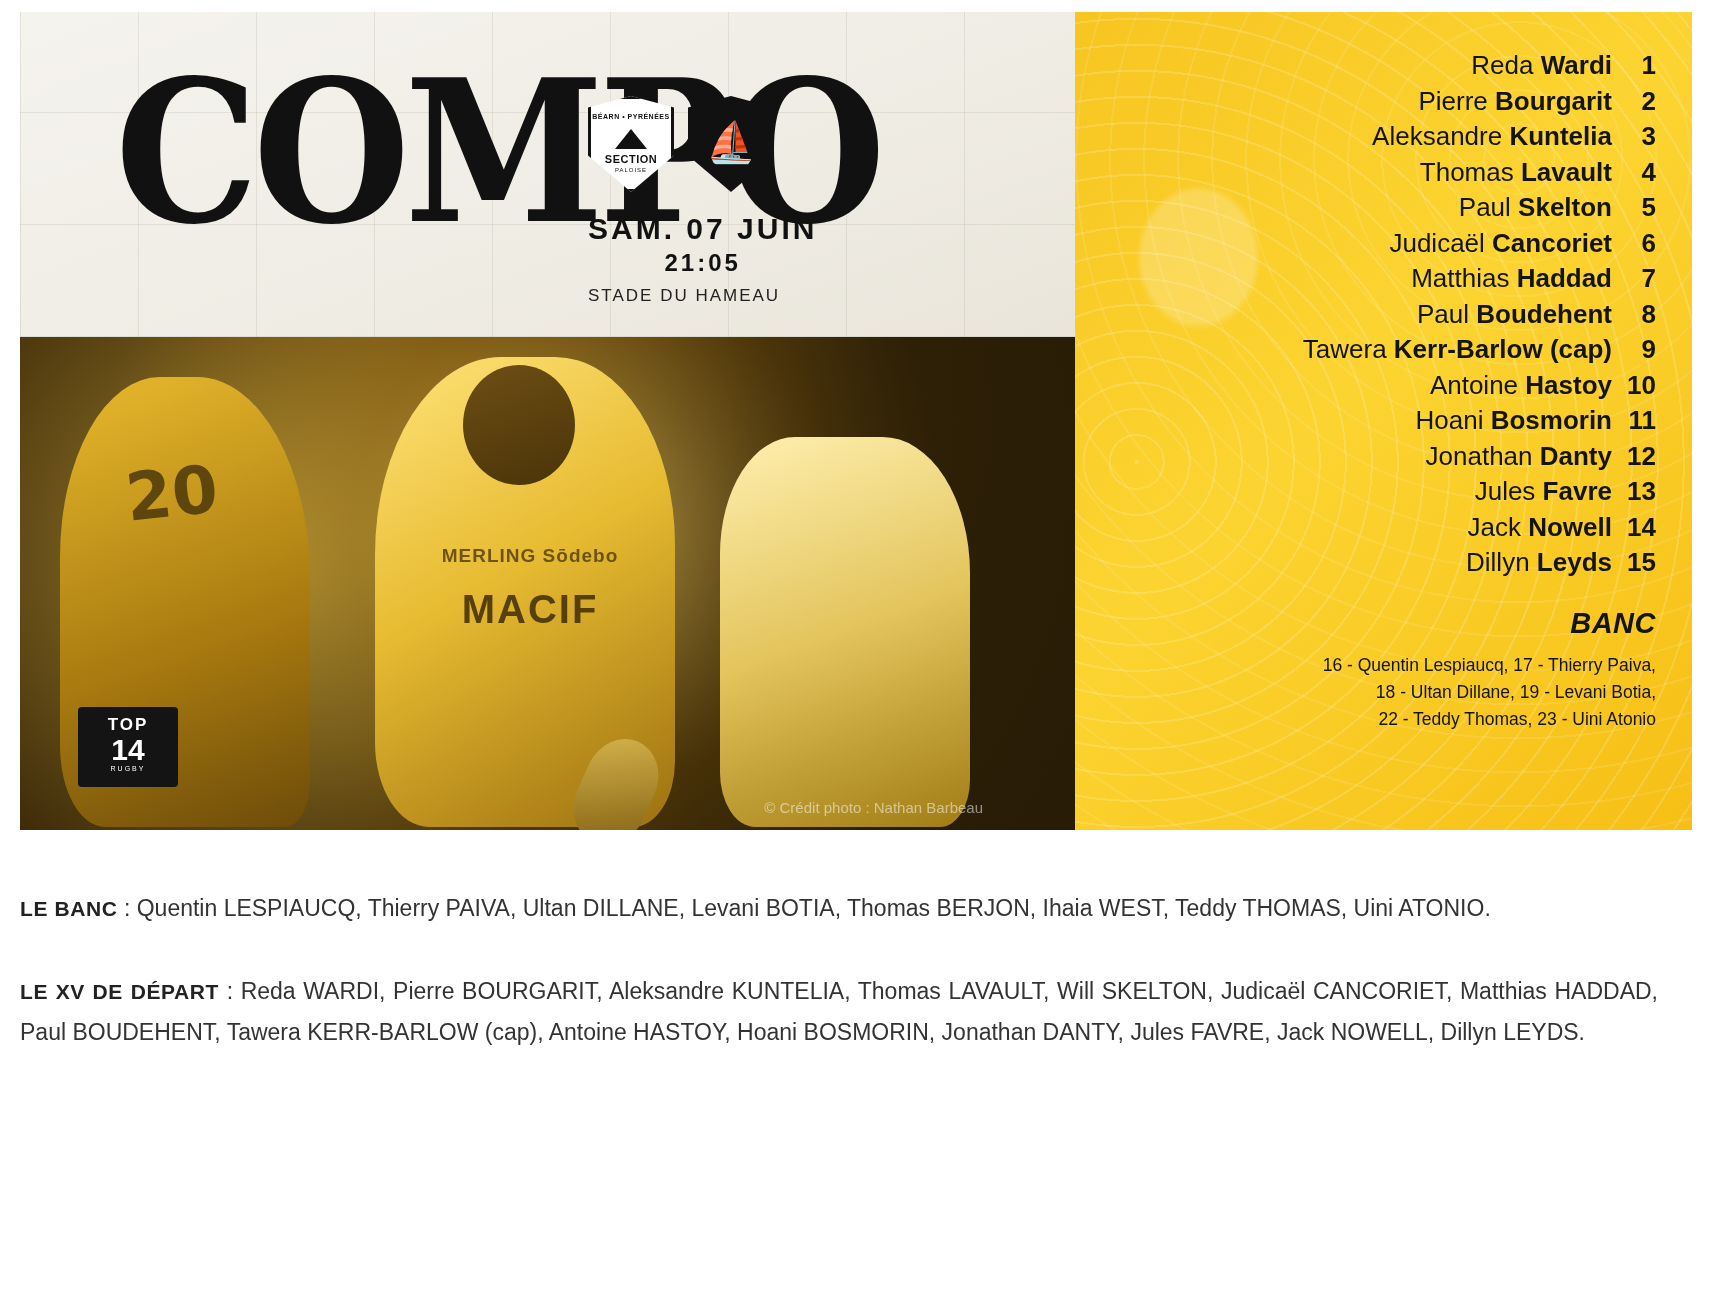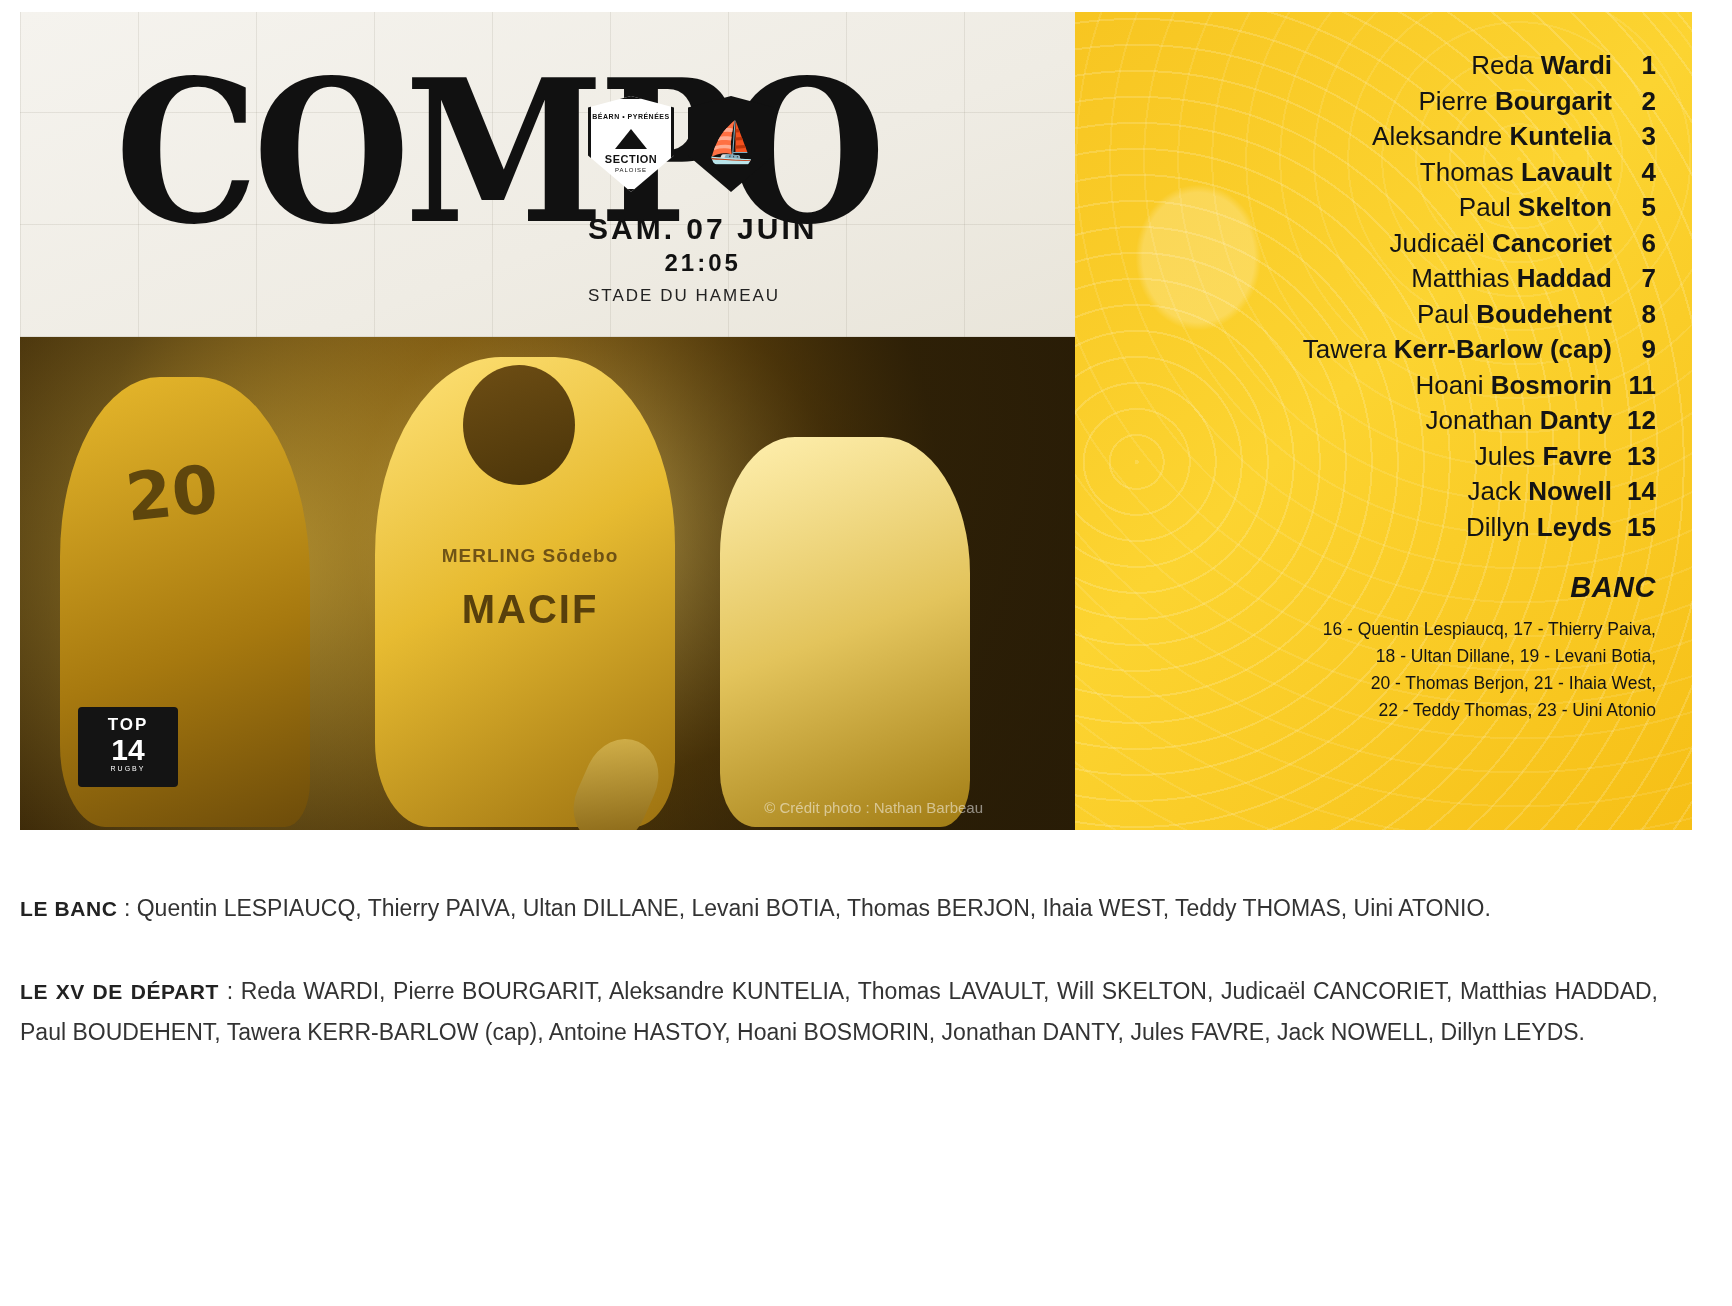--- a/index.html
+++ b/index.html
@@ -380,31 +380,31 @@
 
         <div class="player"><span class="first">Reda</span> <span class="last">Wardi</span><span class="num">1</span></div>
         <div class="player"><span class="first">Pierre</span> <span class="last">Bourgarit</span><span class="num">2</span></div>
         <div class="player"><span class="first">Aleksandre</span> <span class="last">Kuntelia</span><span class="num">3</span></div>
         <div class="player"><span class="first">Thomas</span> <span class="last">Lavault</span><span class="num">4</span></div>
         <div class="player"><span class="first">Paul</span> <span class="last">Skelton</span><span class="num">5</span></div>
         <div class="player"><span class="first">Judicaël</span> <span class="last">Cancoriet</span><span class="num">6</span></div>
         <div class="player"><span class="first">Matthias</span> <span class="last">Haddad</span><span class="num">7</span></div>
         <div class="player"><span class="first">Paul</span> <span class="last">Boudehent</span><span class="num">8</span></div>
         <div class="player"><span class="first">Tawera</span> <span class="last">Kerr-Barlow (cap)</span><span class="num">9</span></div>
+        <div class="player"><span class="first">Antoine</span> <span class="last">Hastoy</span><span class="num">10</span></div>
         <div class="player"><span class="first">Hoani</span> <span class="last">Bosmorin</span><span class="num">11</span></div>
         <div class="player"><span class="first">Jonathan</span> <span class="last">Danty</span><span class="num">12</span></div>
         <div class="player"><span class="first">Jules</span> <span class="last">Favre</span><span class="num">13</span></div>
         <div class="player"><span class="first">Jack</span> <span class="last">Nowell</span><span class="num">14</span></div>
         <div class="player"><span class="first">Dillyn</span> <span class="last">Leyds</span><span class="num">15</span></div>
 
         <div class="banc-title">BANC</div>
         <div class="banc-lines">
           <div>16 - Quentin Lespiaucq, 17 - Thierry Paiva,</div>
           <div>18 - Ultan Dillane, 19 - Levani Botia,</div>
-          <div>20 - Thomas Berjon, 21 - Ihaia West,</div>
           <div>22 - Teddy Thomas, 23 - Uini Atonio</div>
         </div>
       </div>
     </div>
   </div>
 
   <div class="article">
     <p class="para">
       <span class="lead">Le banc</span><span> : Quentin LESPIAUCQ, Thierry PAIVA, Ultan DILLANE, Levani BOTIA, Thomas BERJON, Ihaia WEST, Teddy THOMAS, Uini ATONIO.</span>
     </p>

